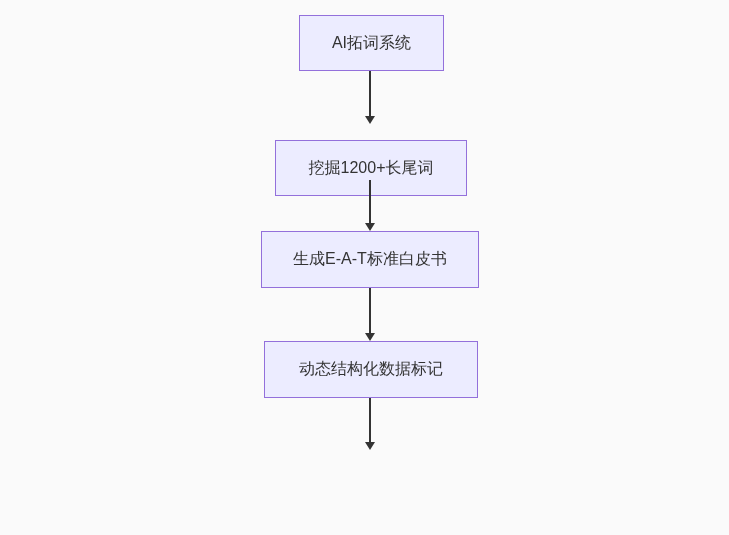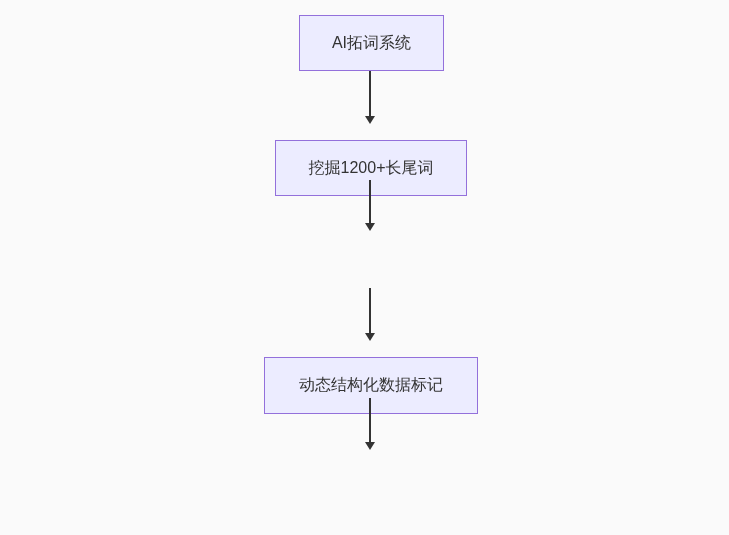--- a/index.html
+++ b/index.html
@@ -41,41 +41,42 @@
     width: 0;
     height: 0;
     border-left: 5px solid transparent;
     border-right: 5px solid transparent;
     border-top: 8px solid var(--edge, #333333);
   }
   
   .n1 { left: 299px; top: 15px;  width: 145px; height: 56px; }
   .n2 { left: 275px; top: 124px; width: 192px; height: 56px; margin-top: 16px; }
   .n3 { left: 261px; top: 231px; width: 218px; height: 57px; }
-  .n4 { left: 264px; top: 341px; width: 214px; height: 57px; margin-top: 16px; }
+  .n4 { left: 264px; top: 341px; width: 214px; height: 57px; }
   .n5 { left: 254px; top: 450px; width: 233px; height: 56px; }
   
   .e1 { left: 369px; top: 71px;  height: 45px; }
   .e2 { left: 369px; top: 180px; height: 43px; }
   .e3 { left: 369px; top: 288px; height: 45px; }
   .e4 { left: 369px; top: 398px; height: 44px; }
 </style>
 </head>
 <body>
 
 <div class="canvas">
 
   <div class="flow-node n1">AI拓词系统</div>
 
   <div class="edge e1"></div>
 
   <div class="flow-node n2">挖掘1200+长尾词</div>
 
   <div class="edge e2"></div>
 
+  <div class="flow-node n3">生成E-A-T标准白皮书</div>
 
   <div class="edge e3"></div>
 
   <div class="flow-node n4">动态结构化数据标记</div>
 
   <div class="edge e4"></div>
 
 
 </div>
 

